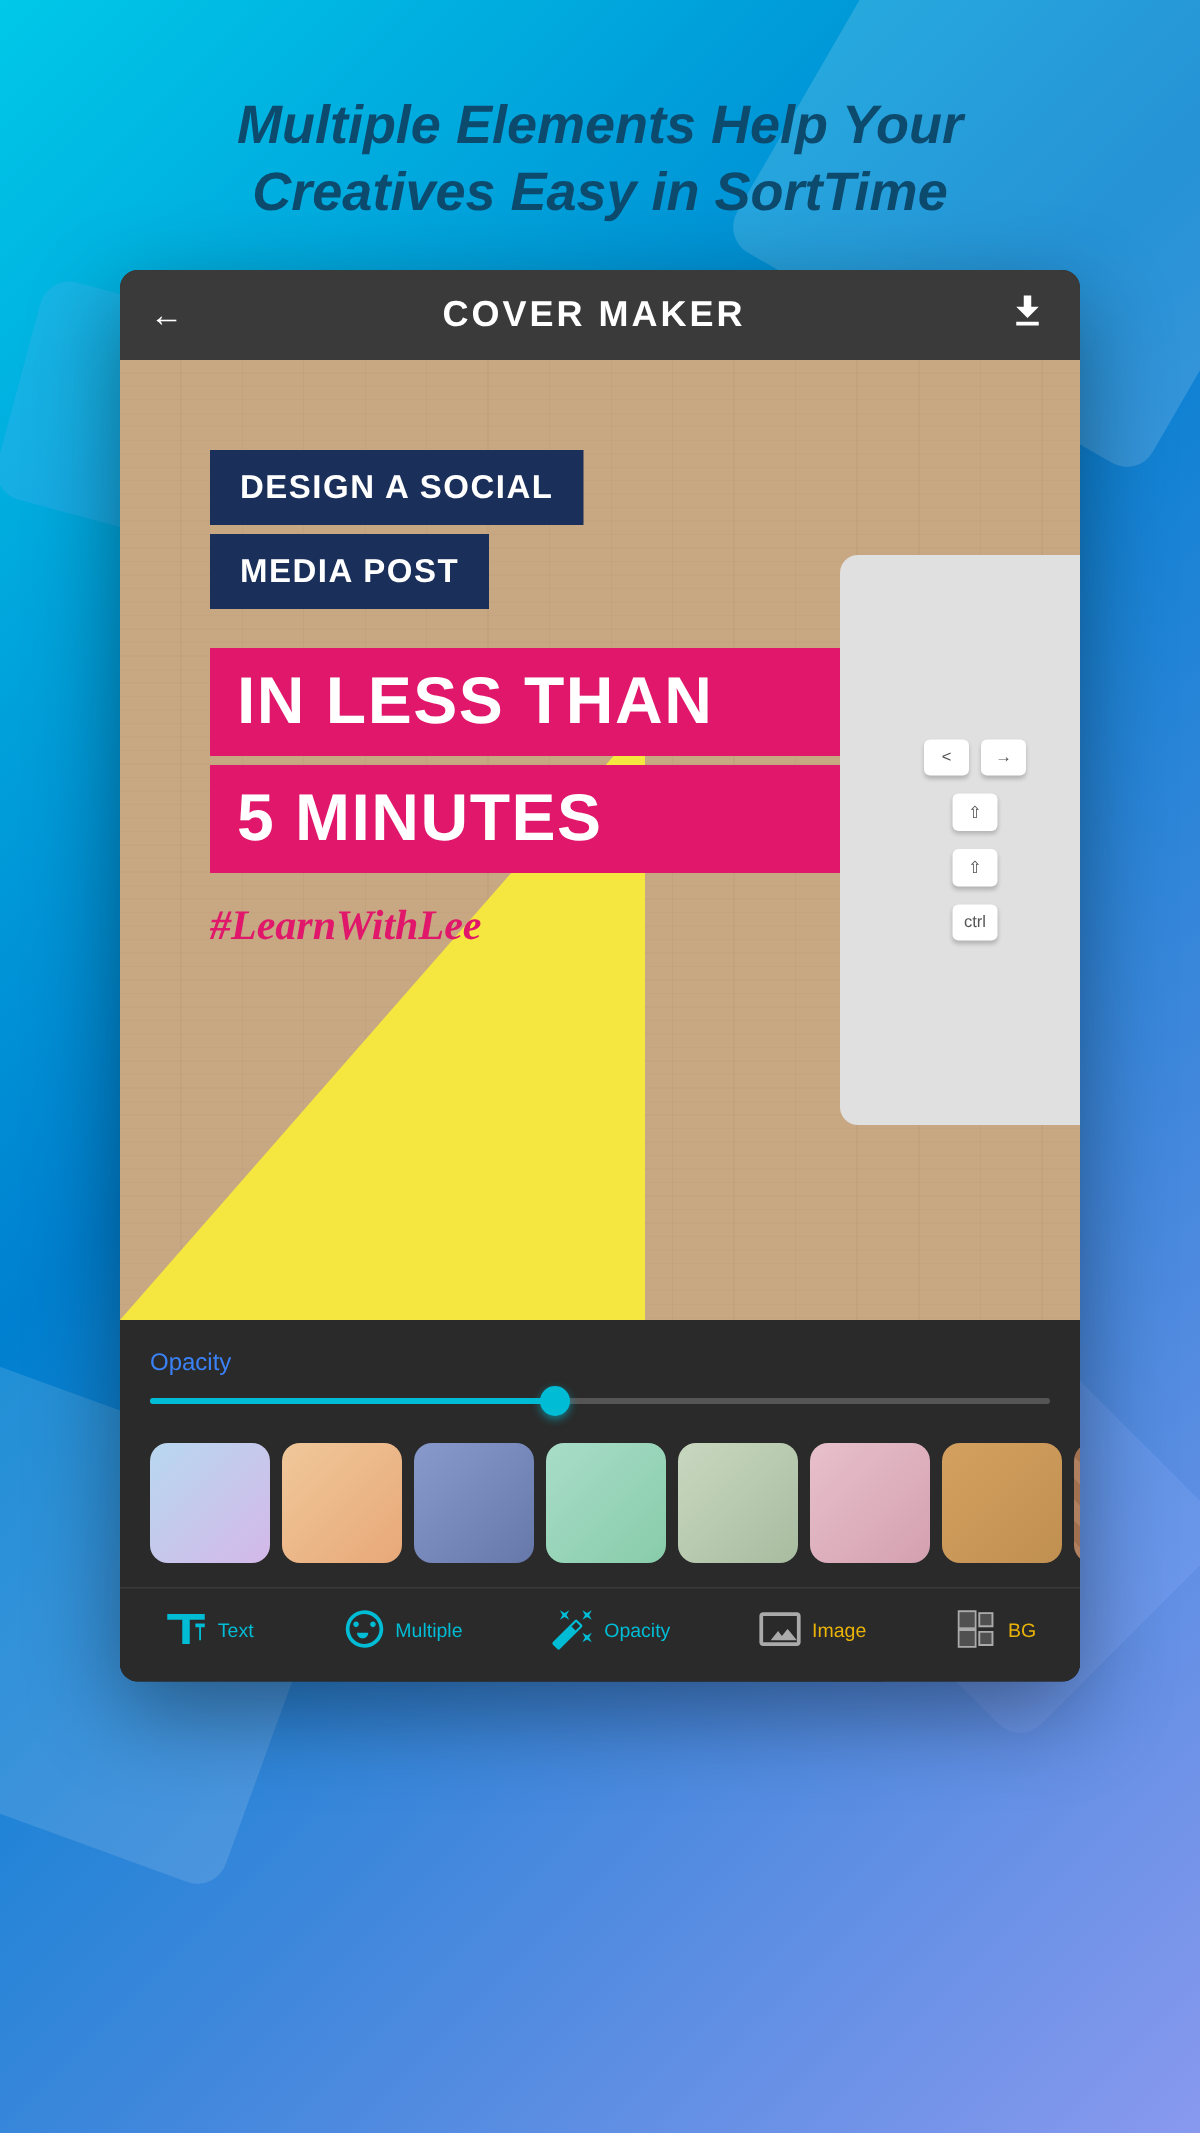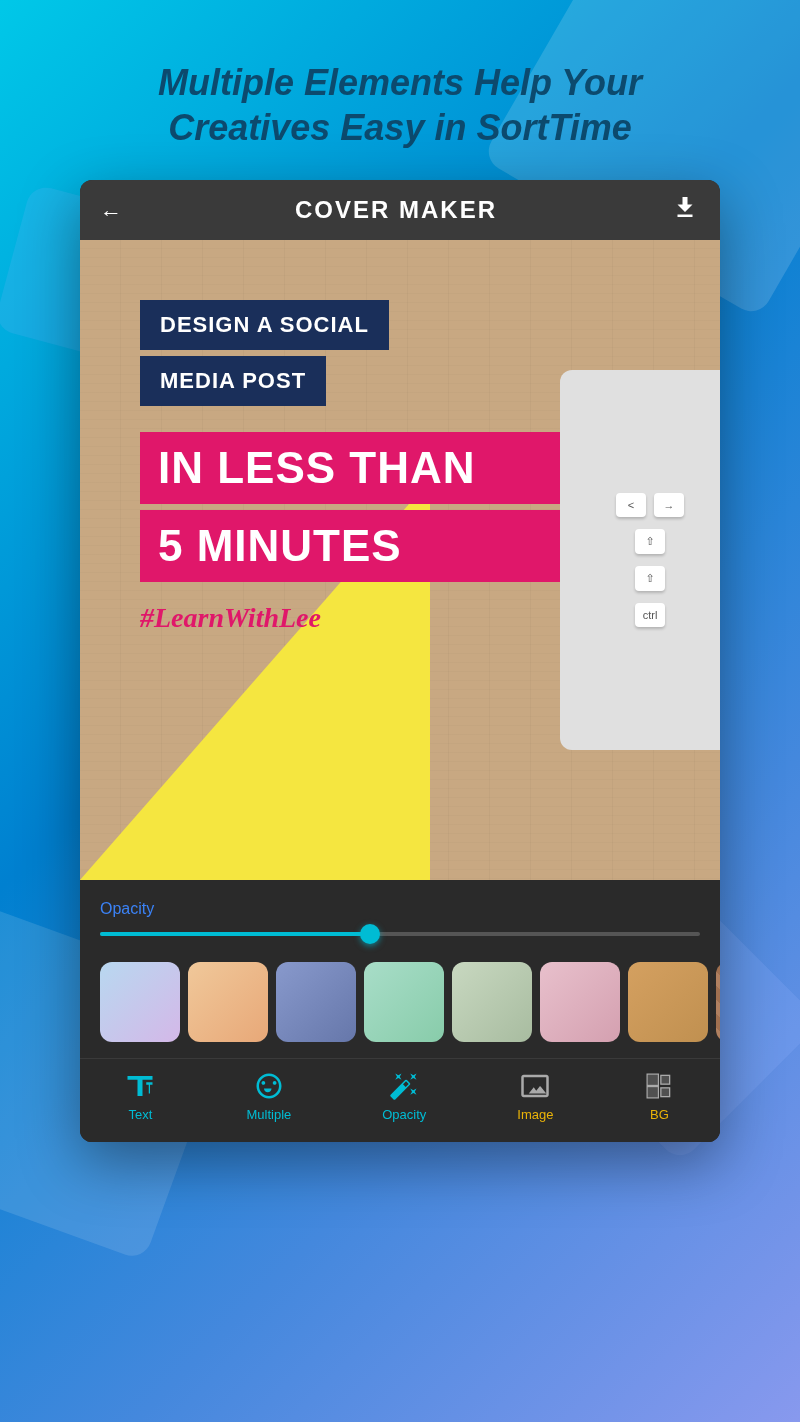--- a/index.html
+++ b/index.html
@@ -295,21 +295,21 @@
     .bottom-toolbar {
       background: #2a2a2a;
       display: flex;
       justify-content: space-around;
       align-items: center;
       padding: 12px 0 20px;
       border-top: 1px solid #3a3a3a;
     }
     .tool-item {
       display: flex;
-      flex-direction: column;
+      flex-direction: row;
       align-items: center;
       gap: 6px;
       cursor: pointer;
     }
     .tool-label {
       font-size: 13px;
       color: #eab308;
     }
     .tool-label.active {
       color: #00bcd4;

